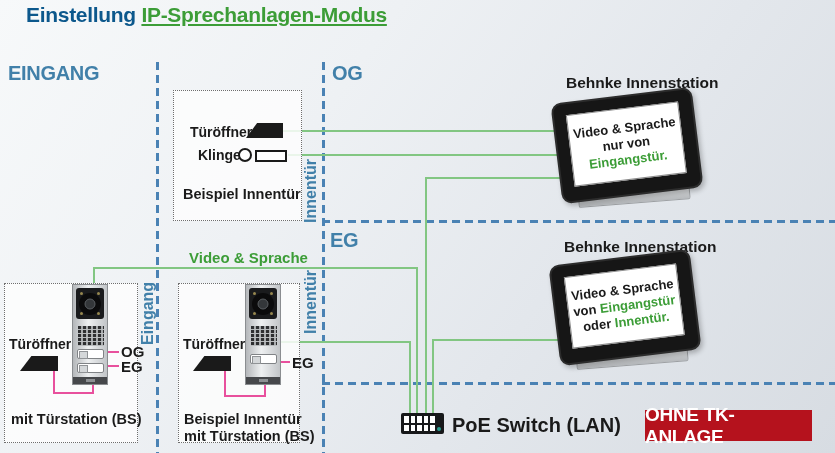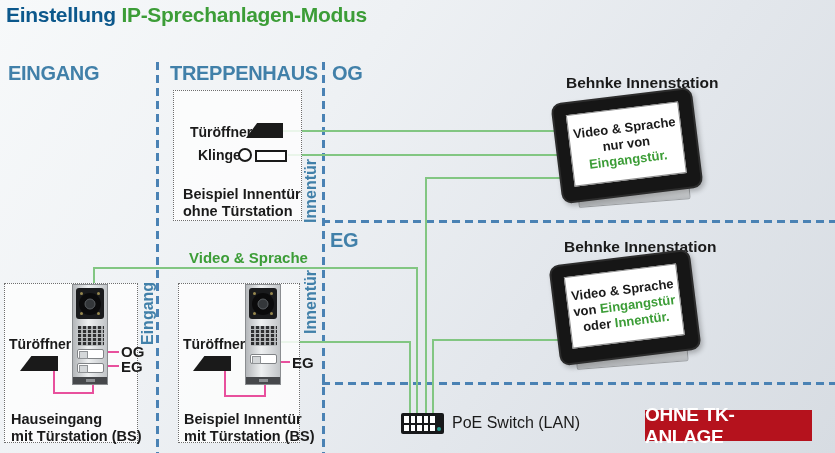--- a/index.html
+++ b/index.html
@@ -5,22 +5,22 @@
   * { margin:0; padding:0; box-sizing:border-box; }
   body { font-family: "Liberation Sans", sans-serif; background:#fff; }
   .canvas {
     position:relative; width:835px; height:453px; overflow:hidden;
     background: linear-gradient(125deg, #f7f9fa 0%, #eef1f4 35%, #e3e7ec 65%, #d7dce2 100%);
     font-family: "Liberation Sans", sans-serif;
   }
   .abs { position:absolute; }
   
   .title { left:6px; top:3px; font-size:21px; font-weight:bold; letter-spacing:-0.3px; }
-  .title .blue { color:#0c588c; }
-  .title .green { color:#3c9d37; }
+  .title .blue { color:#0c588c;margin-left:20px; }
+  .title .green { color:#3c9d37;text-decoration:underline; }
   .sec-head { font-size:20px; font-weight:bold; color:#4180a9; letter-spacing:-0.3px; }
   .vlabel { font-size:16px; font-weight:bold; color:#4180a9;
             writing-mode:vertical-rl; transform:rotate(180deg); text-align:center; }
   .blabel { font-size:14px; font-weight:bold; color:#1a1a1a; }
   .caption { font-size:14.5px; font-weight:bold; color:#1a1a1a; line-height:16.5px; }
   .greenlabel { font-size:15px; font-weight:bold; color:#3c9d37; line-height:17px; }
   .dev-title { font-size:15.5px; font-weight:bold; color:#1a1a1a; }
   .grn { color:#3c9d37; }
   
   .dash-v { width:3px; background:repeating-linear-gradient(to bottom,#4a82b4 0 8px,transparent 8px 13px); }
@@ -65,35 +65,34 @@
     font-size:13px; font-weight:bold; color:#1a1a1a; line-height:16px; text-align:center; }
   
   .poe { width:43px; height:21px; background:#17181a; border-radius:2px; }
   .poe-ports { position:absolute; left:3px; top:3px; width:31px; height:15px;
     display:grid; grid-template-columns:repeat(5,1fr); grid-template-rows:repeat(2,1fr); gap:2px; }
   .poe-ports i { background:#fff; }
   .poe-led { position:absolute; right:3px; bottom:3px; width:4px; height:4px; border-radius:50%; background:#2a9d8f; }
   
   .badge { width:167px; height:31px; background:#b5121d; color:#fff; font-size:19px; font-weight:bold;
     display:flex; align-items:center; justify-content:center; letter-spacing:-0.3px; }
-  .poelabel { font-size:16px; font-weight:normal; color:#1a1a1a; }
+  .poelabel { font-size:20px; font-weight:bold; color:#1a1a1a; }
   .smalltag { font-size:15px; font-weight:bold; color:#1a1a1a; }
 </style>
 </head>
 <body>
 
 <div class="canvas">
 
   <div class="abs title">
     <span class="blue">Einstellung</span>
     <span class="green">IP-Sprechanlagen-Modus</span>
   </div>
 
   <div class="abs sec-head" style="left:8px; top:62px;">EINGANG</div>
-  <div class="abs sec-head" style="left:170px; top:62px;">TREPPENHAUS</div>
   <div class="abs sec-head" style="left:332px; top:62px;">OG</div>
   <div class="abs sec-head" style="left:330px; top:229px;">EG</div>
 
   <div class="abs dash-v" style="left:156px; top:62px; height:391px;"></div>
   <div class="abs dash-v" style="left:322px; top:62px; height:391px;"></div>
   <div class="abs dash-h" style="left:322px; top:220px; width:513px;"></div>
   <div class="abs dash-h" style="left:322px; top:382px; width:513px;"></div>
 
   <div class="abs gline-h" style="left:281px; top:130px; width:281px;"></div>
   <div class="abs gline-h" style="left:288px; top:154px; width:271px;"></div>
@@ -114,36 +113,34 @@
   <div class="abs vlabel" style="left:139px; top:277px; height:73px;">Eingang</div>
 
   <div class="abs dotbox" style="left:173px; top:90px; width:129px; height:131px;">
     <div class="abs blabel" style="left:16px; top:33px;">Türöffner</div>
     <div class="abs trapezoid" style="left:72px; top:32px; width:37px; height:15px;"></div>
     <div class="abs blabel" style="left:24px; top:56px;">Klingel</div>
     <div class="abs ring" style="left:64px; top:57px;"></div>
     <div class="abs bellrect" style="left:81px; top:59px;"></div>
     <div class="abs caption" style="left:9px; top:95px;">
       <div>Beispiel Innentür</div>
-      <div>ohne Türstation</div>
     </div>
   </div>
 
   <div class="abs dotbox" style="left:4px; top:283px; width:134px; height:160px;"></div>
   <div class="abs pline-v" style="left:53px; top:370px; height:24px;"></div>
   <div class="abs pline-h" style="left:53px; top:392px; width:41px;"></div>
   <div class="abs pline-v" style="left:92px; top:381px; height:13px;"></div>
   <div class="abs pline-h" style="left:104px; top:351px; width:15px;"></div>
   <div class="abs pline-h" style="left:104px; top:365px; width:15px;"></div>
   <div class="abs blabel" style="left:9px; top:336px;">Türöffner</div>
   <div class="abs trapezoid" style="left:20px; top:356px; width:38px; height:15px;"></div>
   <div class="abs smalltag" style="left:121px; top:343px;">OG</div>
   <div class="abs smalltag" style="left:121px; top:358px;">EG</div>
   <div class="abs caption" style="left:11px; top:411px;">
-    <div>Hauseingang</div>
     <div>mit Türstation (BS)</div>
   </div>
 
   <div class="abs doorstation" style="left:72px; top:284px;">
     <div class="ds-cam">
       <div class="ds-lens"></div>
       <div class="ds-dot" style="left:4px; top:4px;"></div>
       <div class="ds-dot" style="right:4px; top:4px;"></div>
       <div class="ds-dot" style="left:4px; bottom:4px;"></div>
       <div class="ds-dot" style="right:4px; bottom:4px;"></div>

